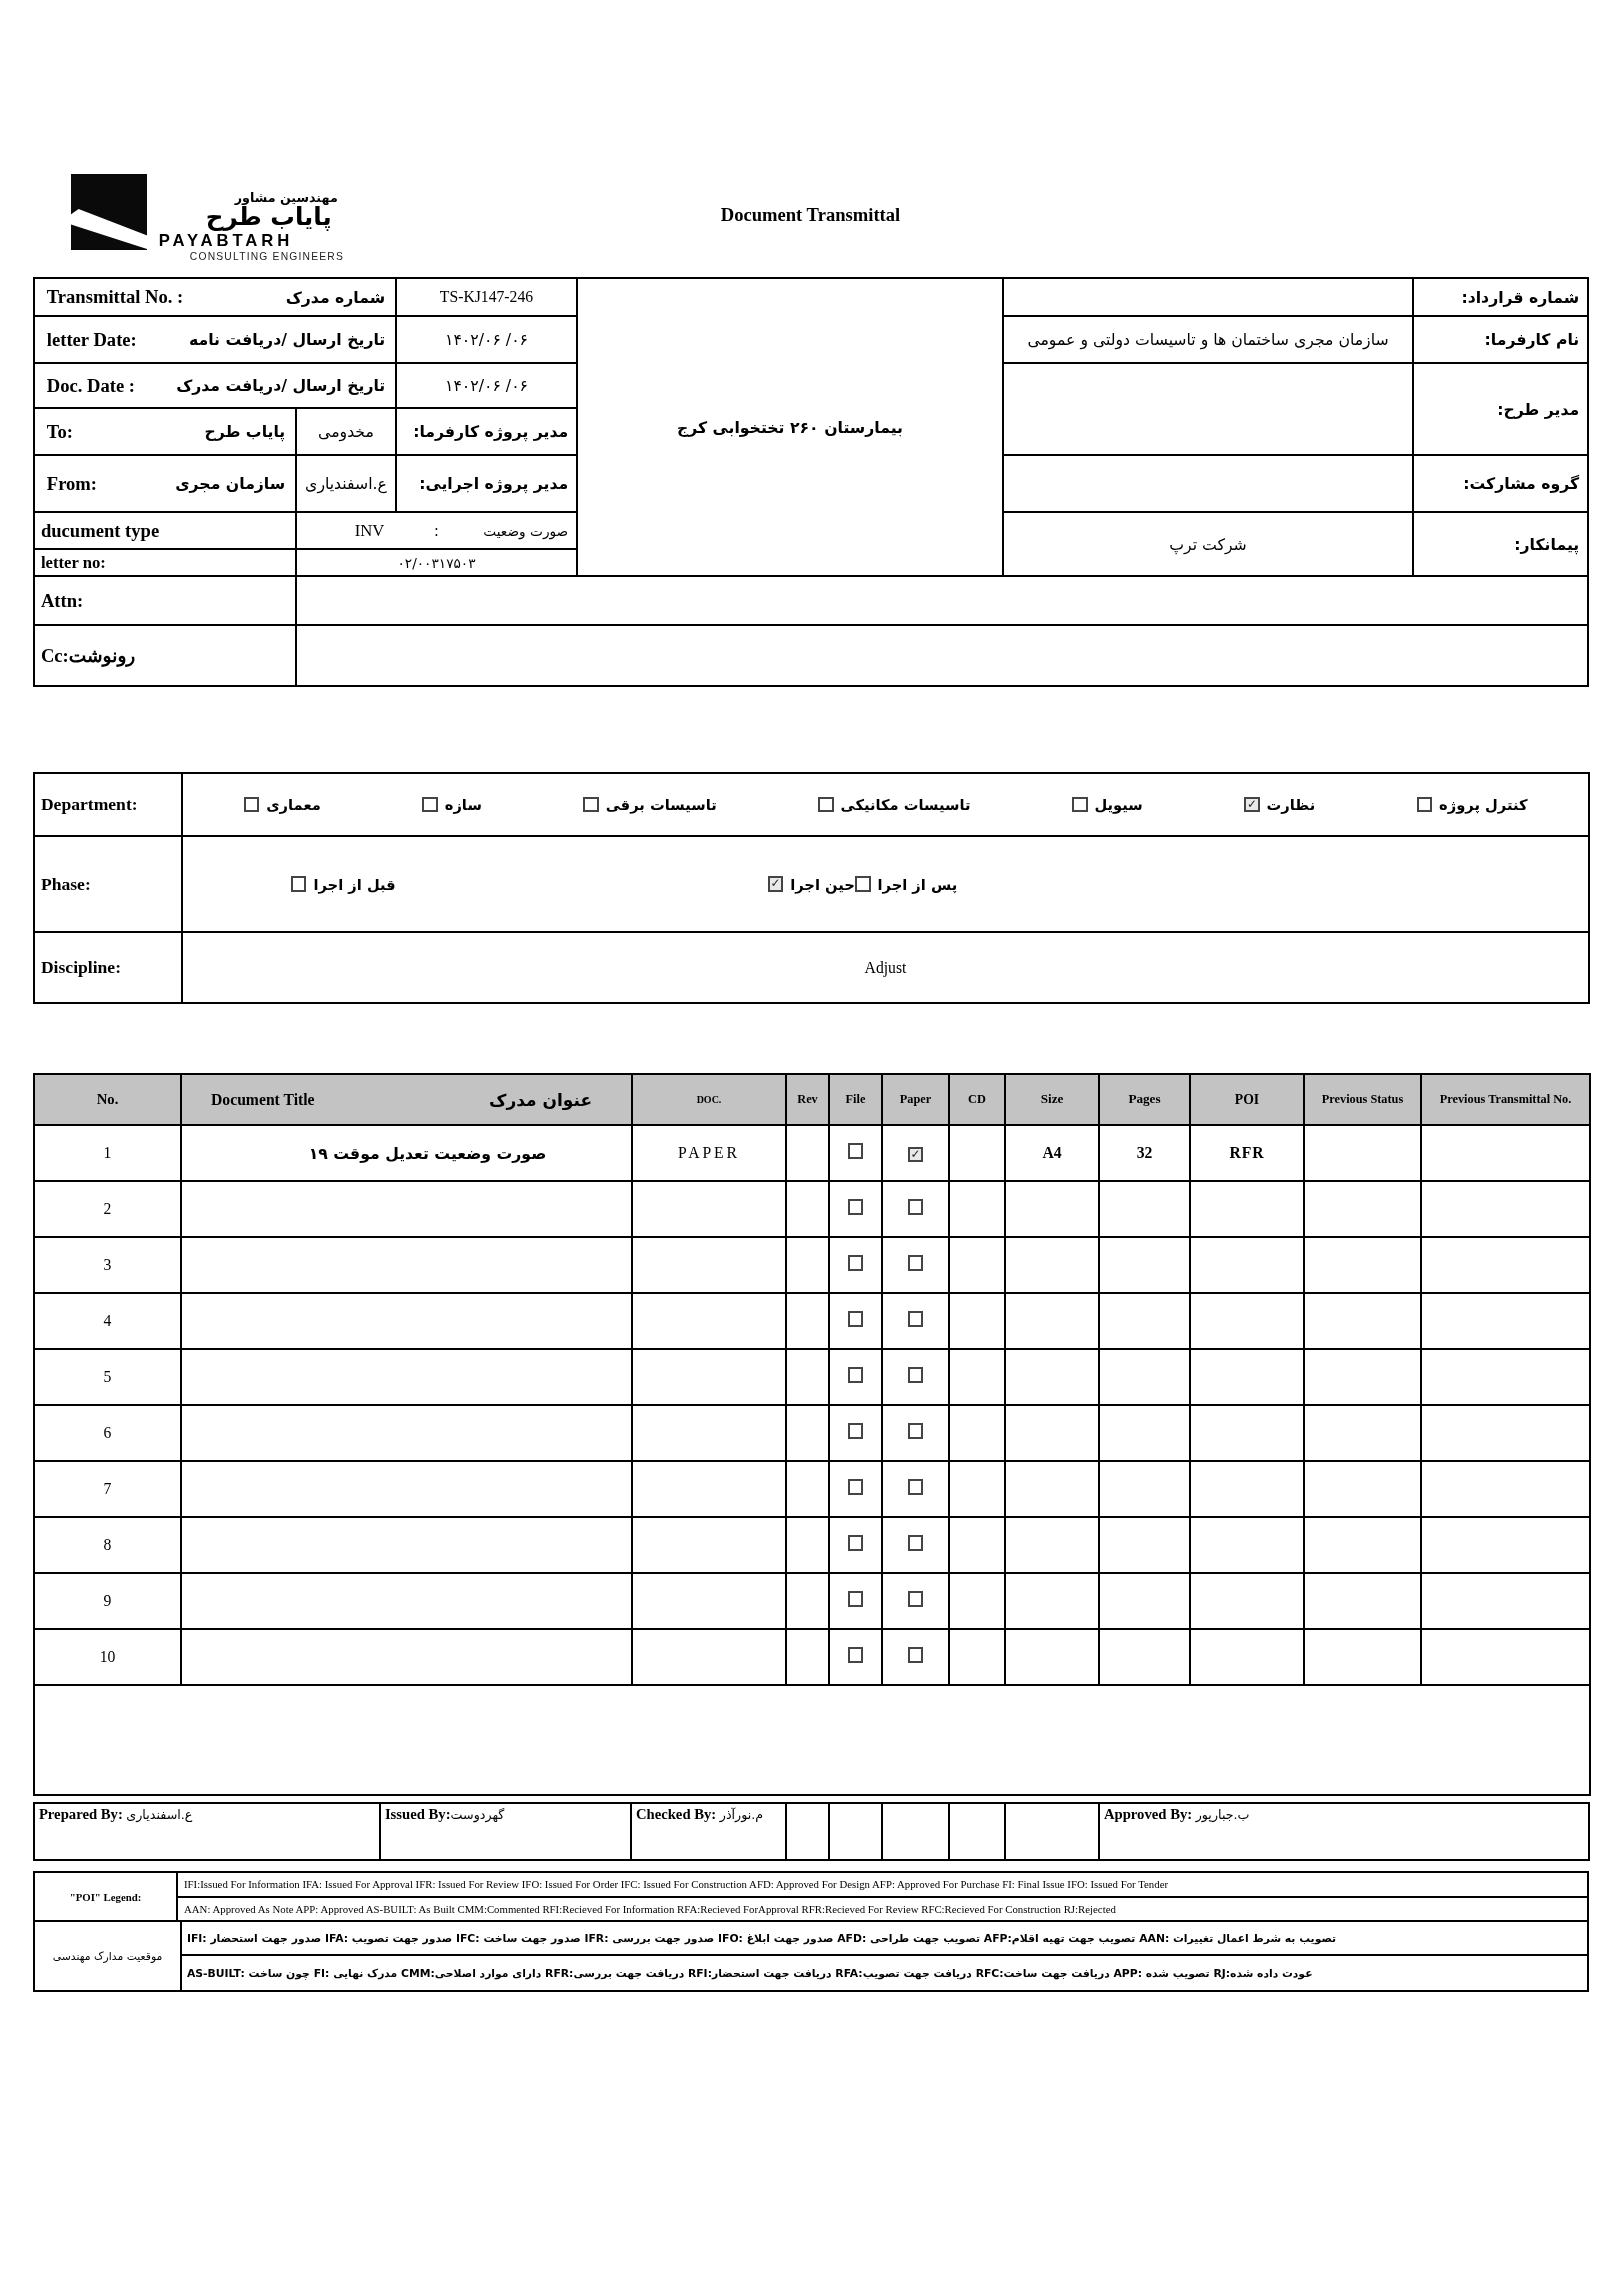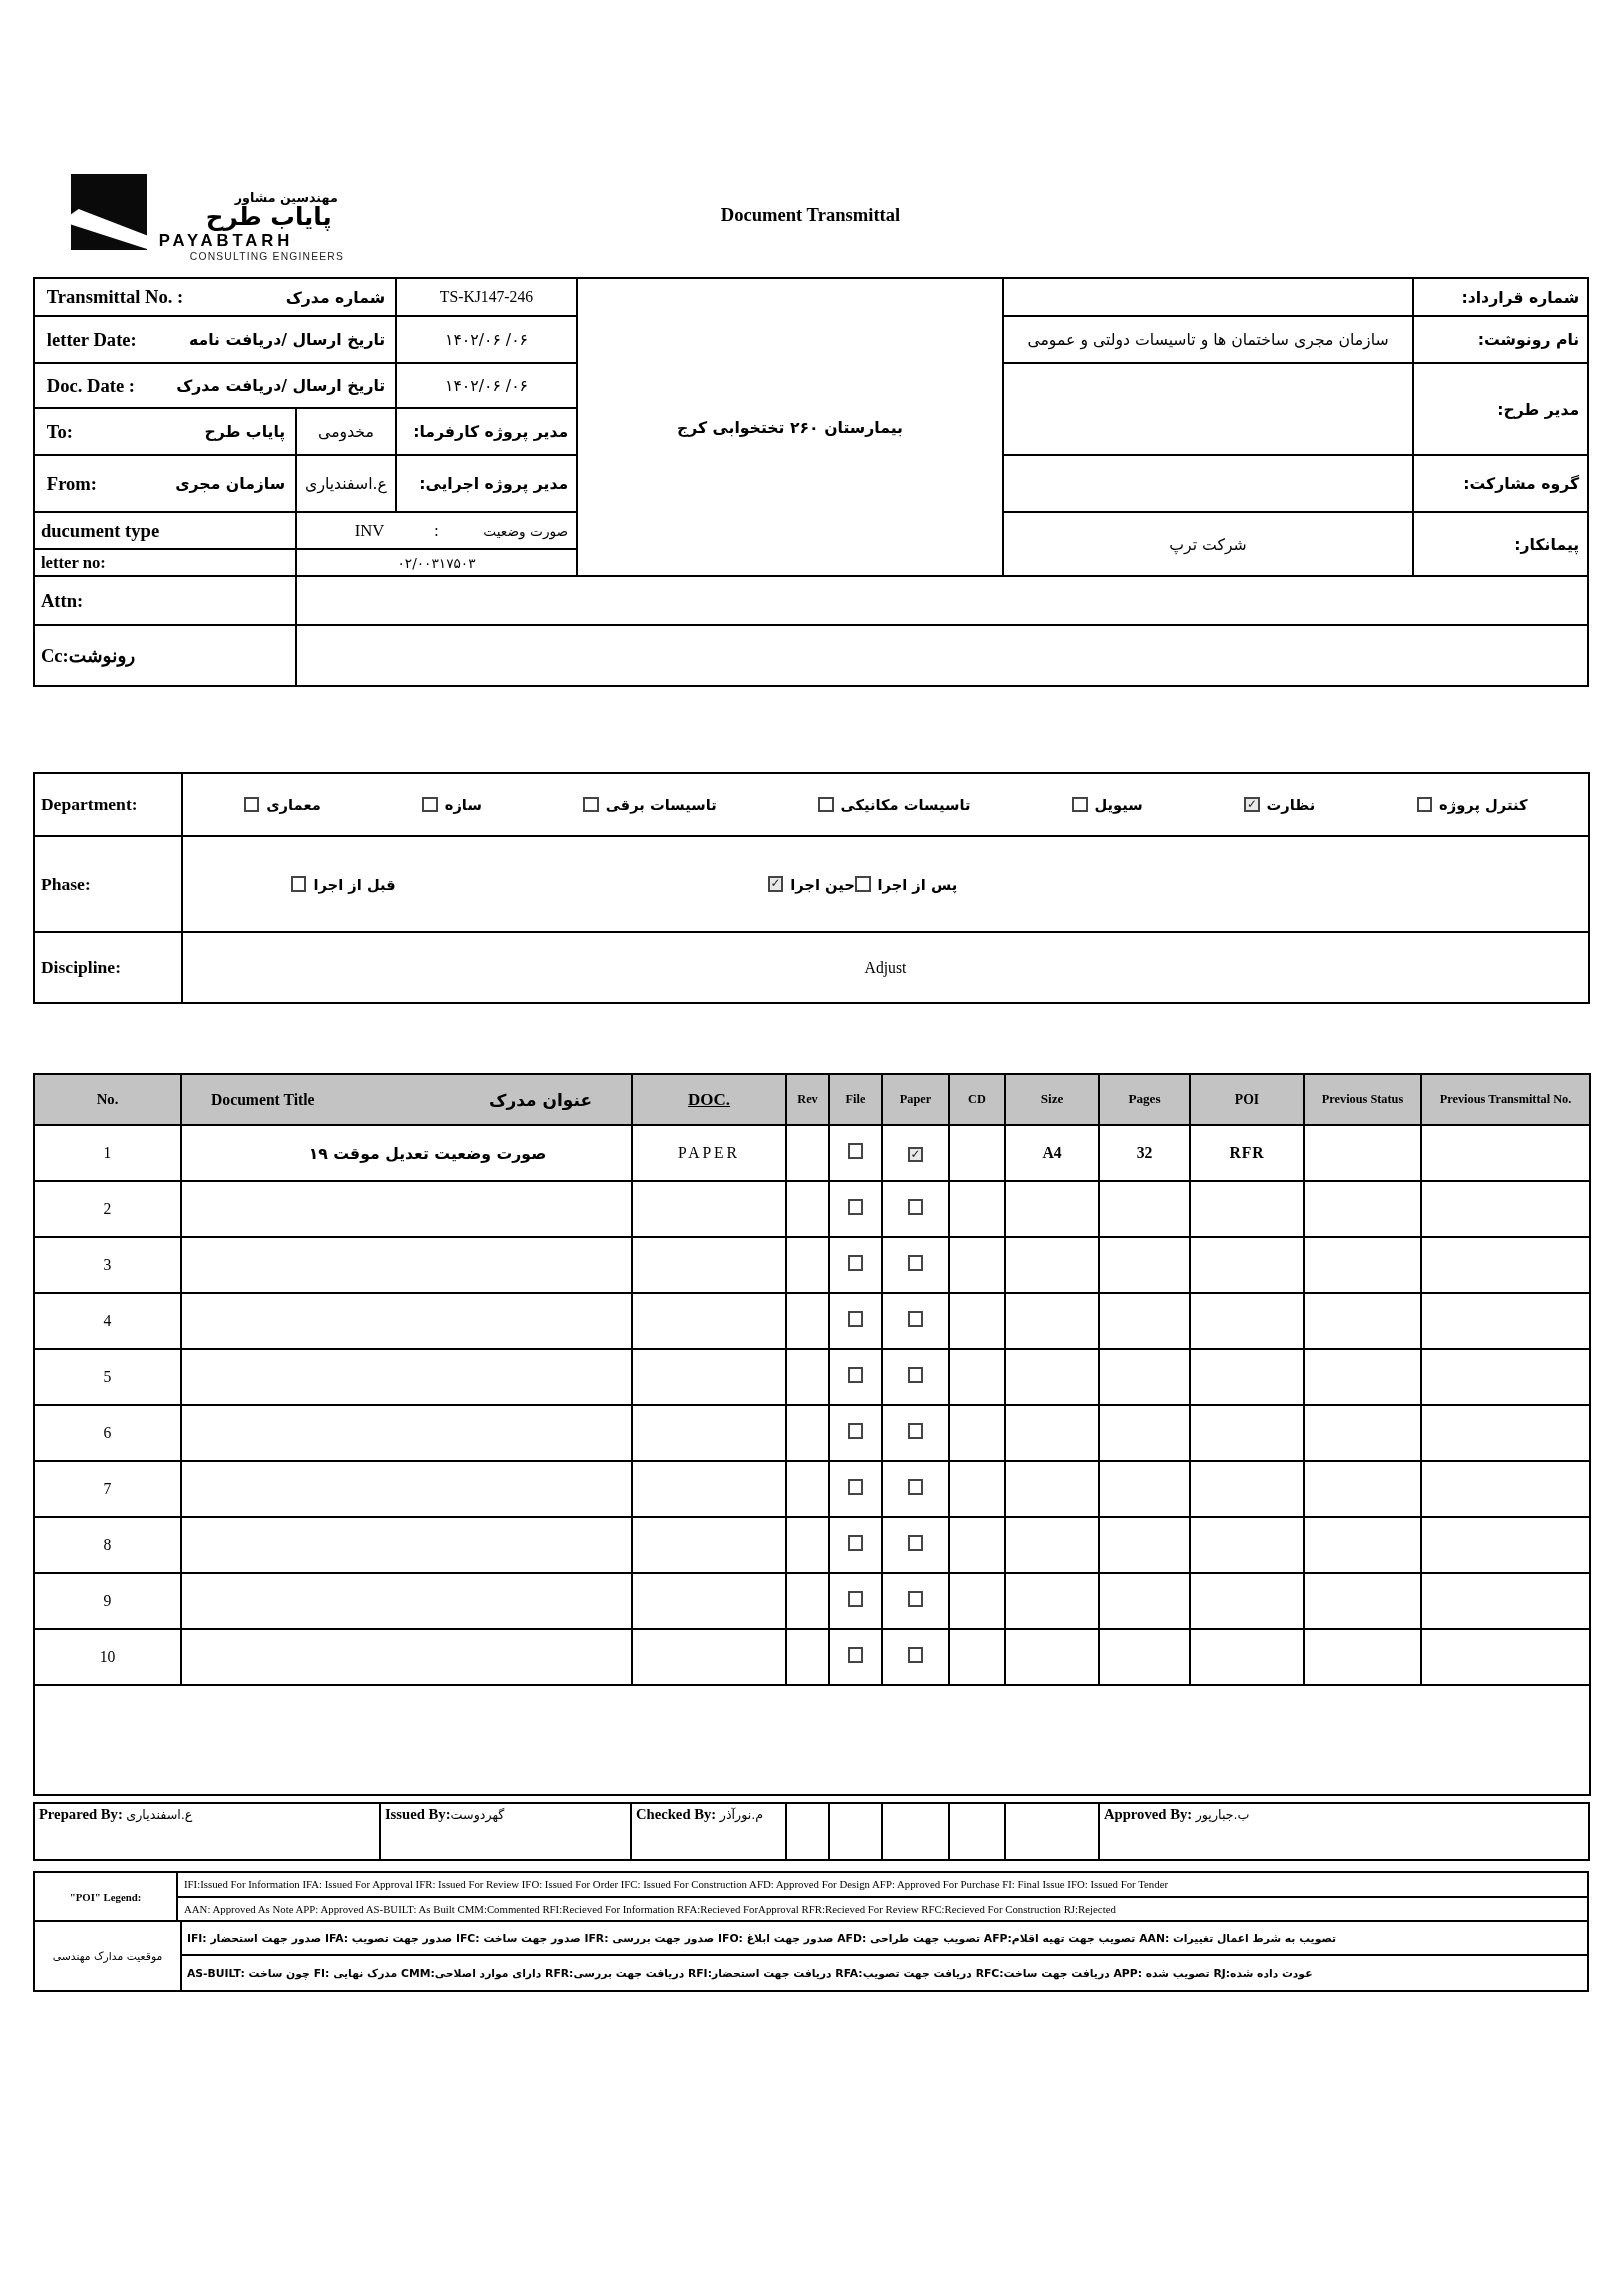--- a/index.html
+++ b/index.html
@@ -125,21 +125,21 @@
     </tr>
     <tr style="height:47px">
       <td colspan="2">
         <div class="lbl-pair">
               <span class="en-label">letter Date:</span>
               <span class="fa-bold fa-part rtl">تاریخ ارسال /دریافت نامه</span>
             </div>
       </td>
       <td class="val-center"><span class="ltr fa">۱۴۰۲/۰۶ /۰۶</span></td>
       <td class="small-fa fa">سازمان مجری ساختمان ها و تاسیسات دولتی و عمومی</td>
-      <td class="fa-right-label fa-bold rtl">نام رونوشت:</td>
+      <td class="fa-right-label fa-bold rtl">نام کارفرما:</td>
     </tr>
     <tr style="height:45px">
       <td colspan="2">
         <div class="lbl-pair">
               <span class="en-label">Doc. Date :</span>
               <span class="fa-bold fa-part rtl">تاریخ ارسال /دریافت مدرک</span>
             </div>
       </td>
       <td class="val-center"><span class="ltr fa">۱۴۰۲/۰۶ /۰۶</span></td>
       <td rowspan="2"></td>
@@ -278,21 +278,21 @@
     </colgroup>
     <thead>
       <tr style="height:51px">
         <th>No.</th>
         <th>
           <div class="title-hdr">
               <span class="t-en">Document Title</span>
               <span class="t-fa fa-bold rtl">عنوان مدرک</span>
             </div>
         </th>
-        <th style="font-size:17px;text-decoration:underline;">DOC.</th>
+        <th style="font-size:10px;">DOC.</th>
         <th class="hdr-small">Rev</th>
         <th class="hdr-small">File</th>
         <th class="hdr-small">Paper</th>
         <th class="hdr-small">CD</th>
         <th class="hdr-small" style="font-size:13.2px;">Size</th>
         <th class="hdr-small" style="font-size:13.2px;">Pages</th>
         <th style="font-size:13.7px;">POI</th>
         <th class="hdr-small">Previous Status</th>
         <th class="hdr-small">Previous Transmittal No.</th>
       </tr>

